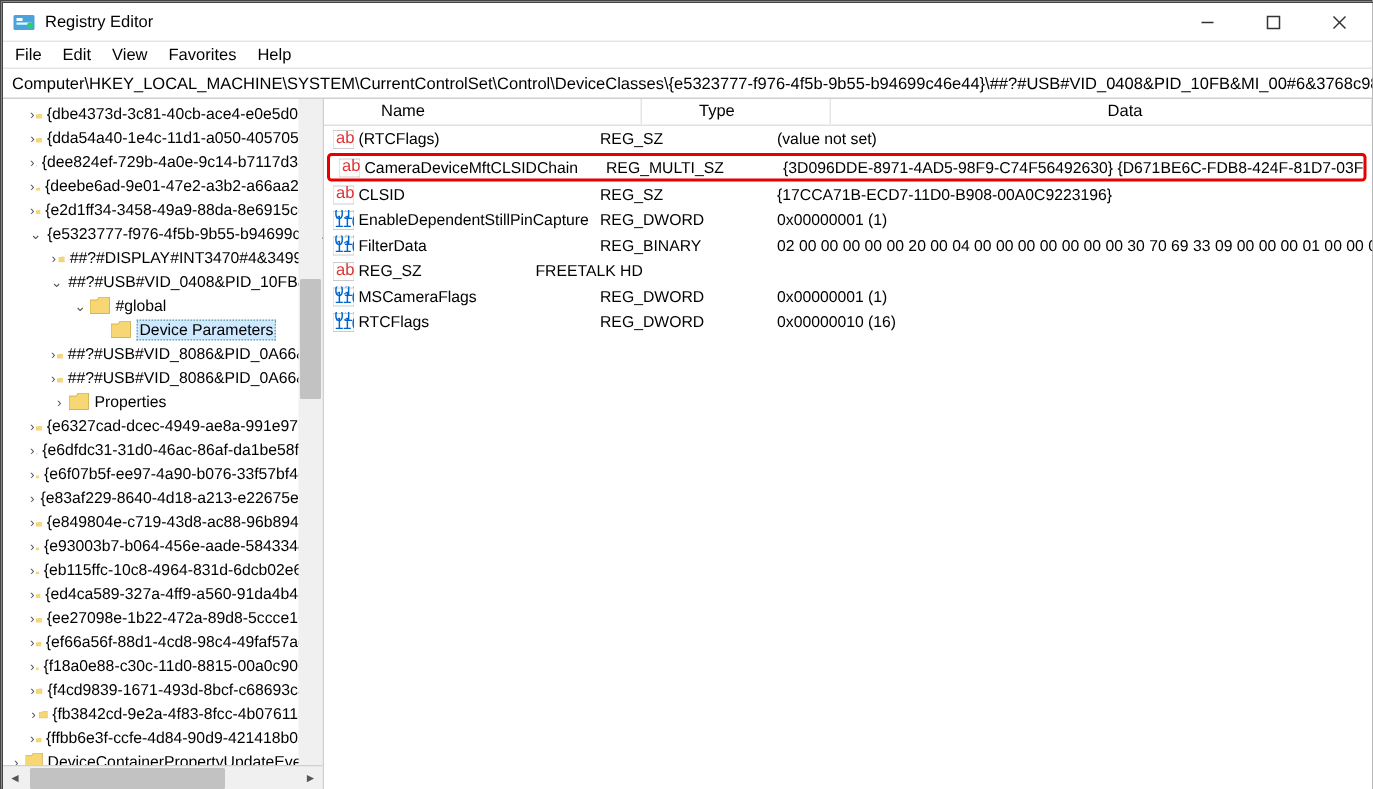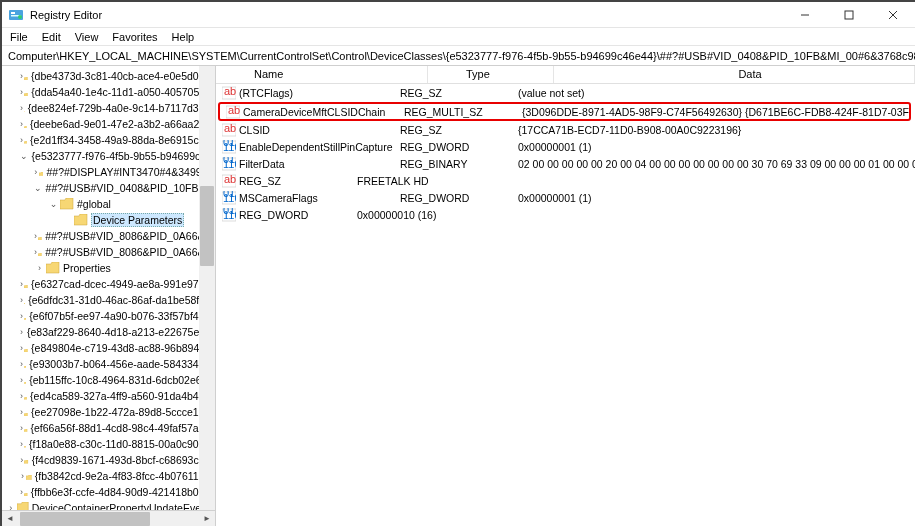--- a/index.html
+++ b/index.html
@@ -374,18 +374,19 @@
           <span class="name">MSCameraFlags</span>
           <span class="type">REG_DWORD</span>
           <span class="data">0x00000001 (1)</span>
         </div>
         <div class="list-row">
           <span class="icon"><svg viewBox="0 0 14 14">
               <rect x="0" y="1" width="14" height="12" fill="#fff" stroke="#bbb" stroke-width="0.5"></rect>
               <text x="1" y="6" font-size="4.5" fill="#06c" font-family="Consolas">011</text>
               <text x="1" y="11" font-size="4.5" fill="#06c" font-family="Consolas">110</text>
             </svg></span>
+          <span class="name">RTCFlags</span>
           <span class="type">REG_DWORD</span>
           <span class="data">0x00000010 (16)</span>
         </div>
       </div>
   </div>
 </div>
 
 </body></html>

